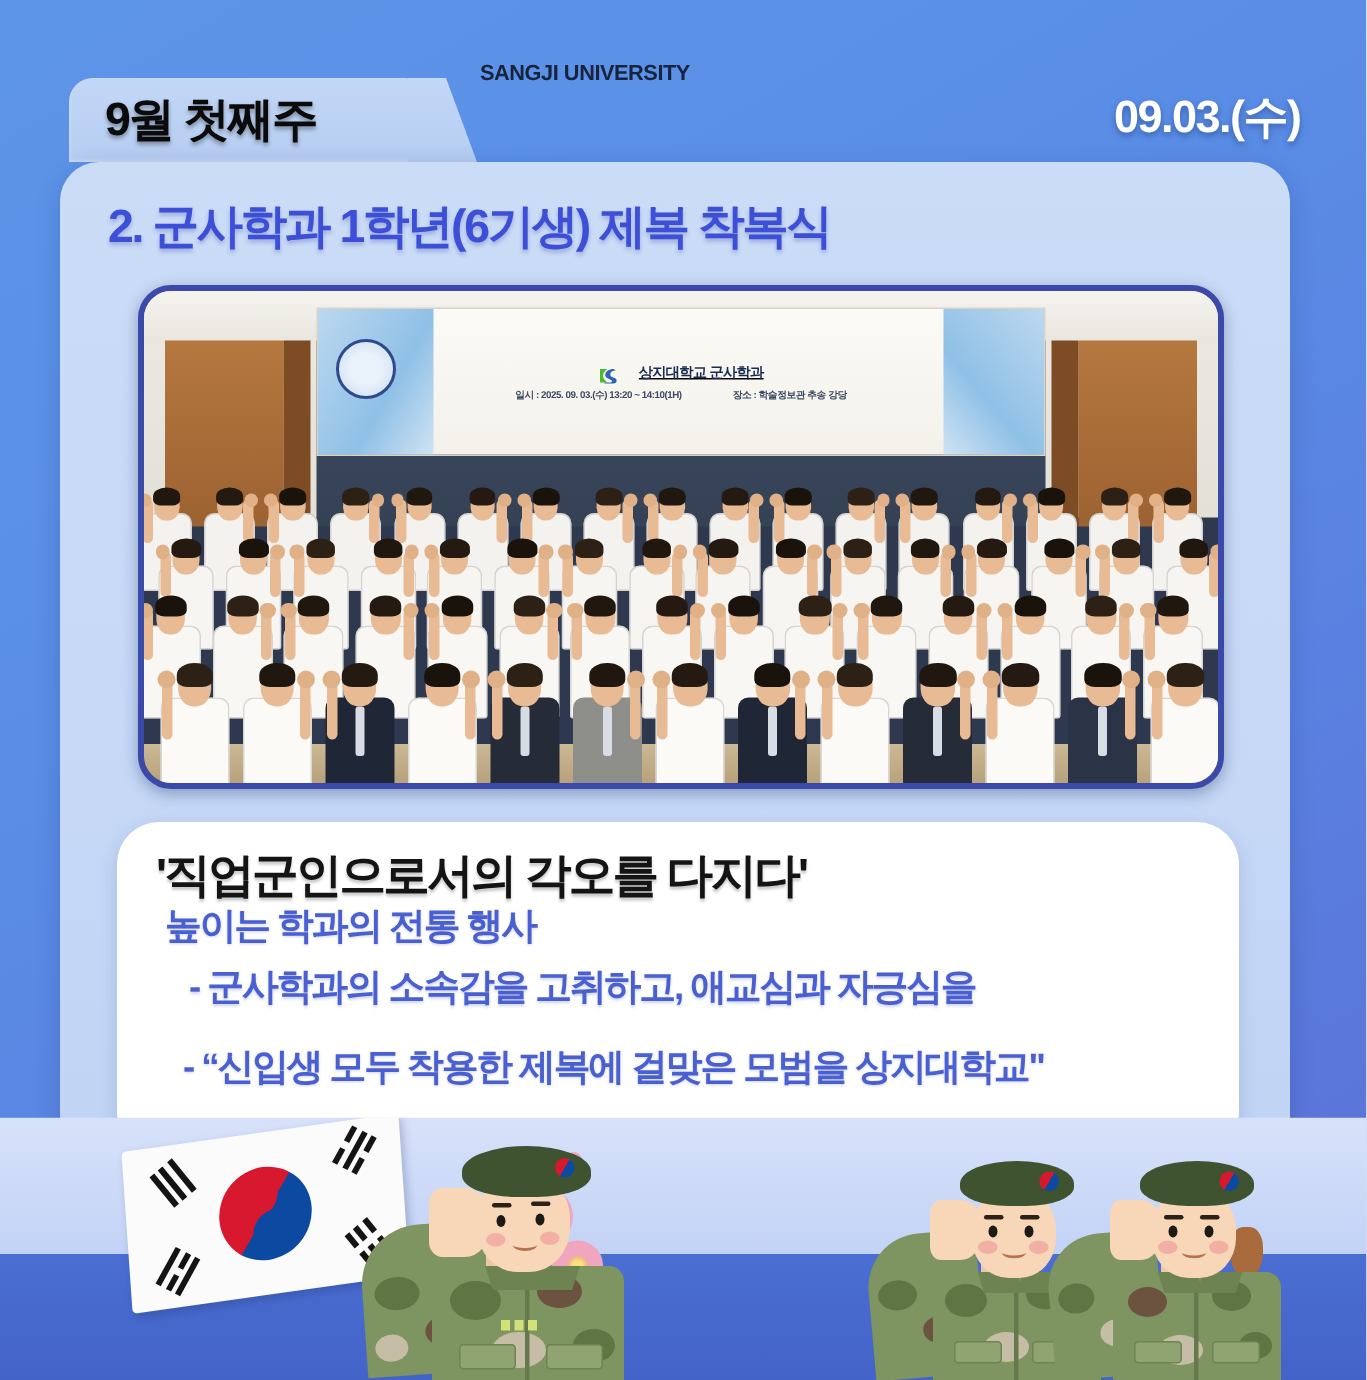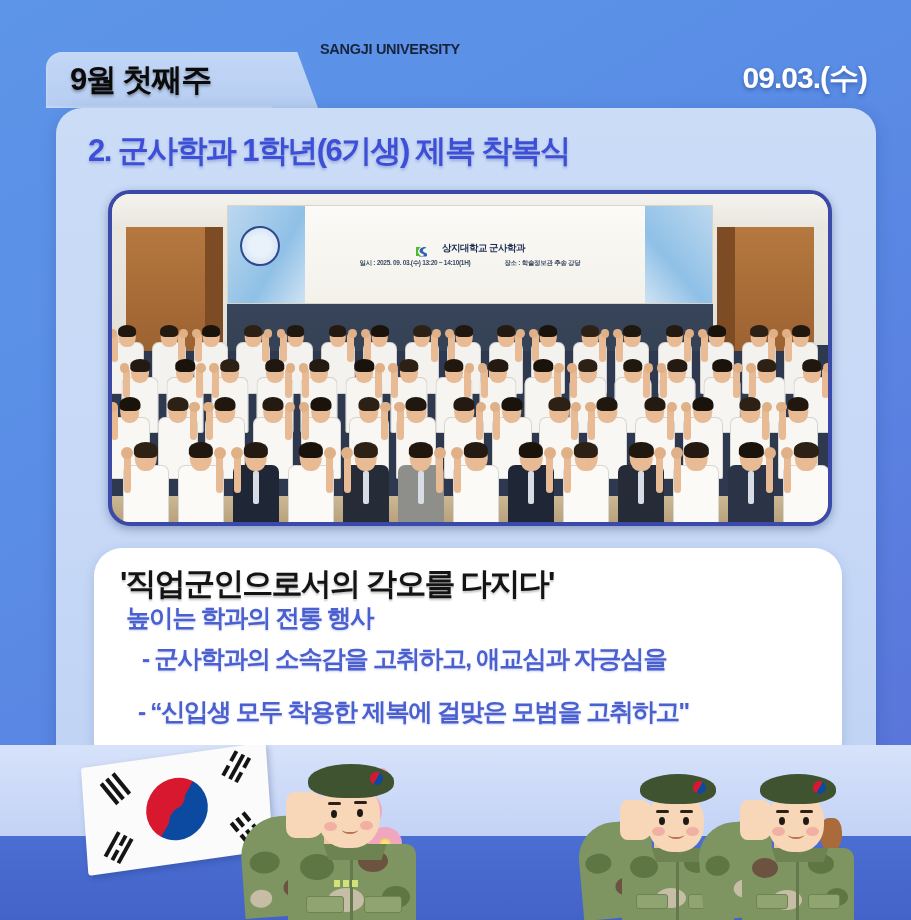--- a/index.html
+++ b/index.html
@@ -46,21 +46,21 @@
     text-shadow:0 2px 3px rgba(0,0,0,.35); position:relative; z-index:2;
   }
   #date-label{
     position:absolute; right:44px; top:58px;
     font-size:30px; font-weight:800; color:#ffffff; letter-spacing:-1px;
     text-shadow:0 2px 4px rgba(30,60,130,.55);
   }
 
   
   #card{
-    position:absolute; left:56px; top:108px; width:820px; height:760px;
+    position:absolute; left:40px; top:108px; width:820px; height:760px;
     background:linear-gradient(180deg,#cbdcf7 0%,#c6d8f6 55%,#bed2f4 100%);
     border-radius:26px;
     box-shadow:0 4px 16px rgba(25,50,110,.22);
   }
 
   #title{
     position:absolute; left:32px; top:22px; width:760px;
     font-size:31px; font-weight:800; color:#3d4fd6; letter-spacing:-1.6px;
     text-shadow:0 2px 3px rgba(40,60,160,.30);
     white-space:nowrap;
@@ -109,21 +109,21 @@
   #banner-seal{
     position:absolute; left:2.5%; top:20%; width:40px; height:40px;
     border-radius:50%; border:2px solid #2f4a8c;
     background:radial-gradient(circle,#e9f1fb 40%,#c9dcf2 100%);
   }
   #banner-book{
     position:absolute; right:2%; top:18%; width:34px; height:44px;
     background:linear-gradient(180deg,#e8c06a,#cf9c3e);
     border:1px solid #a87a22; border-radius:3px;
   }
-  .bn-row{ position:relative; z-index:3; display:flex; align-items:center; gap:15px; }
+  .bn-row{ position:relative; z-index:3; display:flex; align-items:center; gap:15px;text-decoration:underline; }
   #banner-top{ font-size:9.5px; font-weight:800; color:#1a2b52; letter-spacing:-0.5px; }
   .bn-logo{ width:12px; height:11px; position:relative; display:inline-block; }
   #banner-main{
     position:relative; z-index:3; font-size:15.5px; font-weight:900;
     color:#1e3a8f; letter-spacing:-1px; margin-top:2px; white-space:nowrap;
   }
   #banner-main .hl{ color:#d2366f; }
   #banner-sub{
     position:relative; z-index:3; display:flex; gap:34px; margin-top:4px;
     font-size:6.5px; font-weight:700; color:#3c4a63; letter-spacing:-0.3px;
@@ -713,21 +713,21 @@
             <div class="p-arm" style="left: 1px; top: 19.5px; height: 40.7px;"></div>
             <div class="p-fist" style="left: -2px; top: 14.25px; width: 12px; height: 12px;"></div>
           </div>
         </div>
     </div>
 
     <div id="quote-box">
       <div id="quote-head">'직업군인으로서의 각오를 다지다'</div>
       <div class="bullet" id="b1b">높이는 학과의 전통 행사</div>
       <div class="bullet" id="b1">- 군사학과의 소속감을 고취하고, 애교심과 자긍심을</div>
-      <div class="bullet" id="b2">- “신입생 모두 착용한 제복에 걸맞은 모범을 고취하고"</div>
+      <div class="bullet" id="b2">- “신입생 모두 착용한 제복에 걸맞은 모범을 상지대학교"</div>
     </div>
   </div>
 
   <div id="illus">
     <div class="ill-sky"></div>
     <div class="ill-sea"></div>
 
     <div id="flag">
       <div id="taeguk"></div>
       <div class="tri" id="tri-tl">

